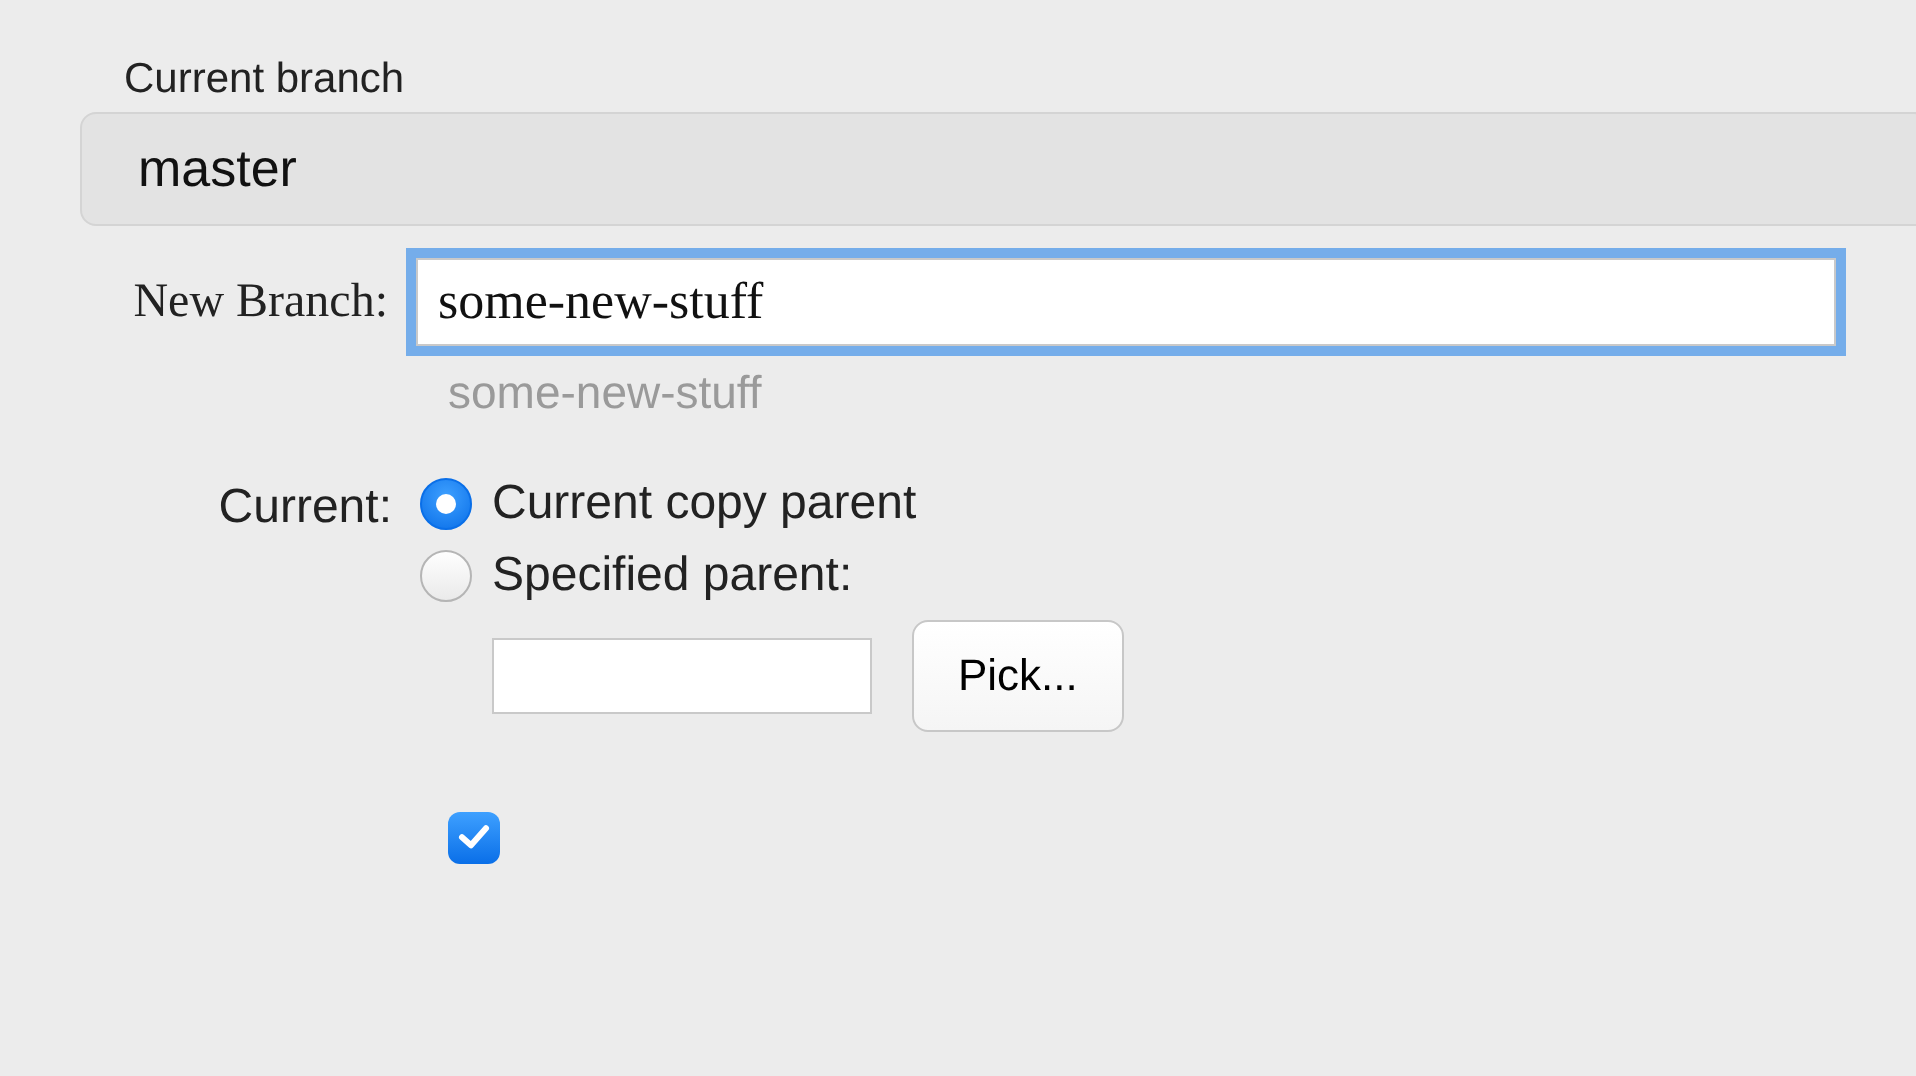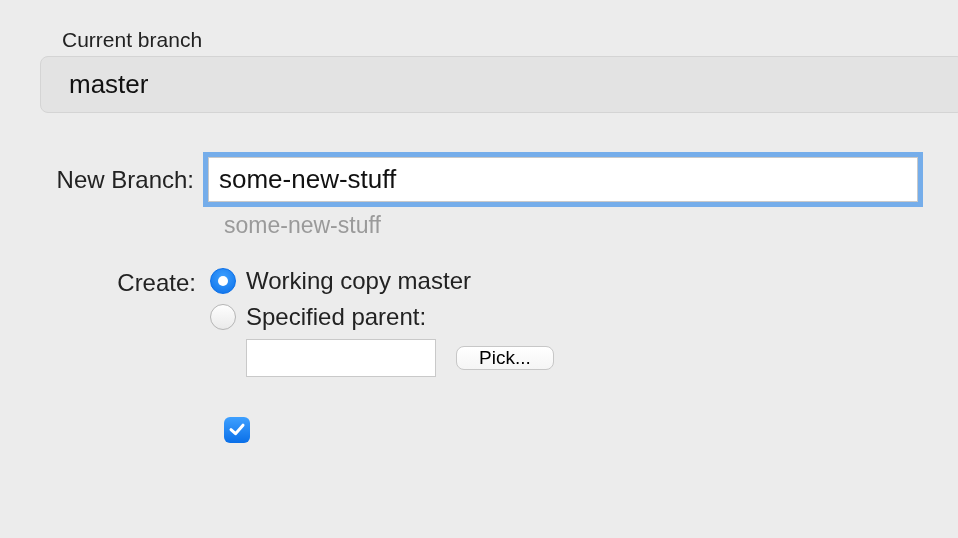--- a/index.html
+++ b/index.html
@@ -25,21 +25,22 @@
     border: 1px solid #d4d4d4;
     border-radius: 8px;
     padding: 12px 28px;
     font-size: 26px;
     width: 925px;
     color: #111;
   }
   .row {
     display: flex;
     align-items: center;
-    margin-top: 44px;
+    margin-top: 16px;
+    font-family: Liberation Serif, serif;
   }
   .label-col {
     width: 170px;
     text-align: right;
     font-size: 24px;
     padding-right: 14px;
   }
   .field-col {
     flex: 1;
   }
@@ -104,23 +105,23 @@
   .spec-input {
     width: 190px;
     height: 38px;
     font-size: 22px;
     border: 1px solid #c9c9c9;
     background:#fff;
     padding: 2px 6px;
   }
   .pick-btn {
     margin-left: 20px;
-    height: 24px;
+    height: 56px;
     padding: 0 22px;
-    font-size: 19px;
+    font-size: 22px;
     border-radius: 8px;
     border: 1px solid #c7c7c7;
     background: linear-gradient(#ffffff,#f5f5f5);
     cursor: pointer;
   }
   .checkbox-row {
     display:flex;
     align-items:center;
     margin-top: 40px;
     margin-left: 184px;
@@ -171,25 +172,25 @@
 
   <div class="row">
     <div class="label-col">New Branch:</div>
     <div class="field-col">
       <input class="branch-input" type="text" value="some-new-stuff" style="">
     </div>
   </div>
   <div class="hint">some-new-stuff</div>
 
   <div class="commit-block">
-    <div class="label-col" style="padding-top:2px">Create:</div>
+    <div class="label-col" style="padding-top:2px">Current:</div>
     <div class="commit-options">
       <div class="radio-row">
         <div class="radio-outer checked"></div>
-        <span>Working copy master</span>
+        <span>Current copy parent</span>
       </div>
       <div class="radio-row">
         <div class="radio-outer"></div>
         <span>Specified parent:</span>
       </div>
       <div class="spec-input-row">
         <input class="spec-input" type="text" value="" style="">
         <button class="pick-btn">Pick...</button>
       </div>
     </div>

